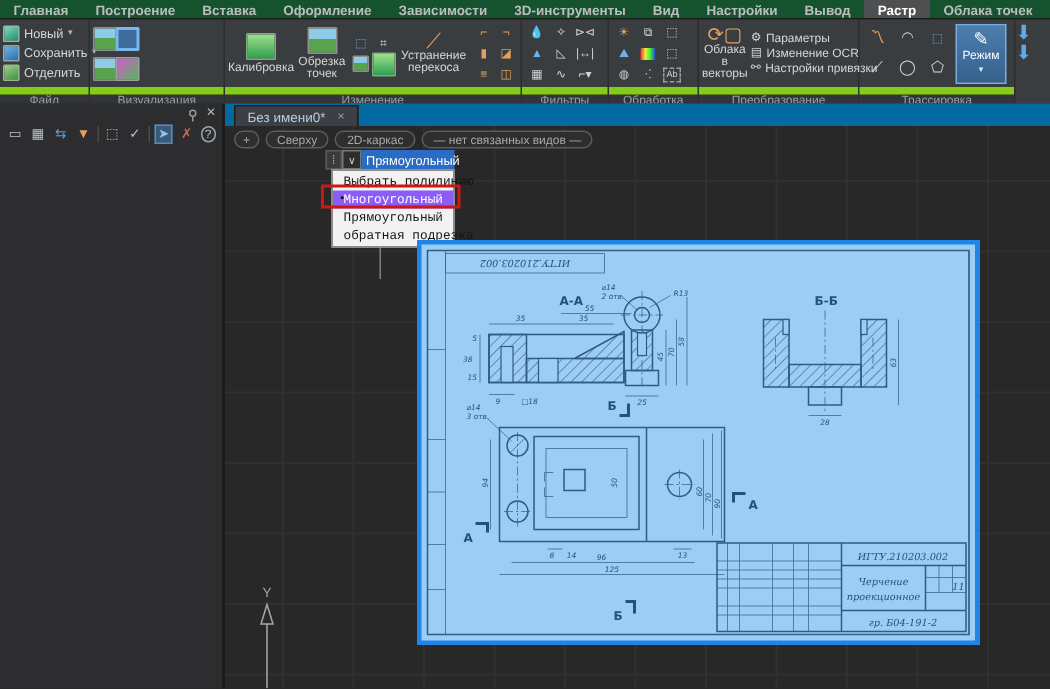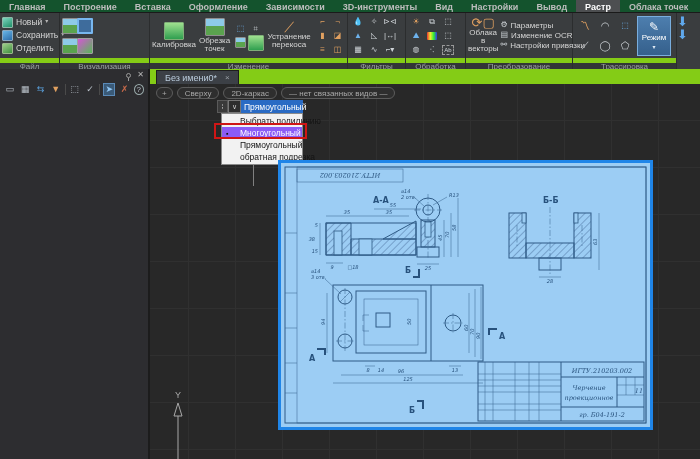--- a/index.html
+++ b/index.html
@@ -68,21 +68,21 @@
   .ltools { height:20px; display:flex; align-items:center; gap:3px; padding:0 4px; }
   .ltool { width:13px; height:13px; display:flex; align-items:center; justify-content:center;
     color:#b9c1c9; font-size:9px; }
   .ltool.active { background:#3a5a78; border:1px solid #5a8ab8; color:#8ec4f2; }
   .lsep { width:1px; height:11px; background:#4a4a4a; }
   .qhelp { width:11px; height:11px; border:1px solid #9aa; border-radius:50%; font-size:8px;
     color:#b9c1c9; display:flex; align-items:center; justify-content:center; }
 
   
   .main { flex:1; display:flex; flex-direction:column; position:relative; }
-  .tabbar { height:15px; background:#84cc16; display:flex; align-items:flex-end; }
+  .tabbar { height:15px; background:#0369a1; display:flex; align-items:flex-end; }
   .doctab { background:#3c4046; color:#bacbdc; font-size:9px; height:14px; display:flex;
     align-items:center; gap:8px; padding:0 8px; margin-left:6px; border:1px solid #1d1d1d; border-bottom:none; }
   .doctab .tx { color:#9aa0a6; font-size:8px; }
 
   .canvas { position:relative; flex:1; background-color:#282828;
     background-image:linear-gradient(#303030 1px, transparent 1px),
                      linear-gradient(90deg,#303030 1px, transparent 1px);
     background-size:47px 47px; background-position:-9px -11px; overflow:hidden; }
 
   .vpbar { position:absolute; left:6px; top:3px; display:flex; gap:4px; }
@@ -93,21 +93,21 @@
   .combo { position:absolute; left:67px; top:16px; display:flex; height:13px; }
   .combo-grip { width:11px; background:#3a3a3a; border:1px solid #5a5a5a; color:#bdbdbd;
     font-size:8px; display:flex; align-items:center; justify-content:center; }
   .combo-arrow { width:13px; background:#2e2e2e; border:1px solid #777; color:#cfcfcf;
     font-size:7px; display:flex; align-items:center; justify-content:center; }
   .combo-value { width:62px; background:#2a6bc4; color:#fff; font-size:8.5px;
     display:flex; align-items:center; padding-left:3px; white-space:nowrap; }
   .dlist { position:absolute; left:71px; top:29px; width:82px; background:#f2f2f2;
     border:1px solid #8a8a8a; padding:1px 0; }
   .ditem { height:12px; font-size:8.5px; color:#141414; display:flex; align-items:center;
-    padding-left:18px; position:relative; white-space:nowrap; }
+    padding-left:7px; position:relative; white-space:nowrap;font-family:Liberation Mono, monospace; }
   .ditem.sel { background:#8b5cf6; color:#ffffff; }
   .ditem.sel::before { content:"▪"; position:absolute; left:4px; font-size:7px; color:#111; }
   .redbox { position:absolute; left:64px; top:39px; width:93px; height:16px;
     border:2px solid #cf1616; pointer-events:none; }
 
   
   .chx { position:absolute; background:#808080; }
 
   
   .ucs { position:absolute; left:18px; bottom:0; }

